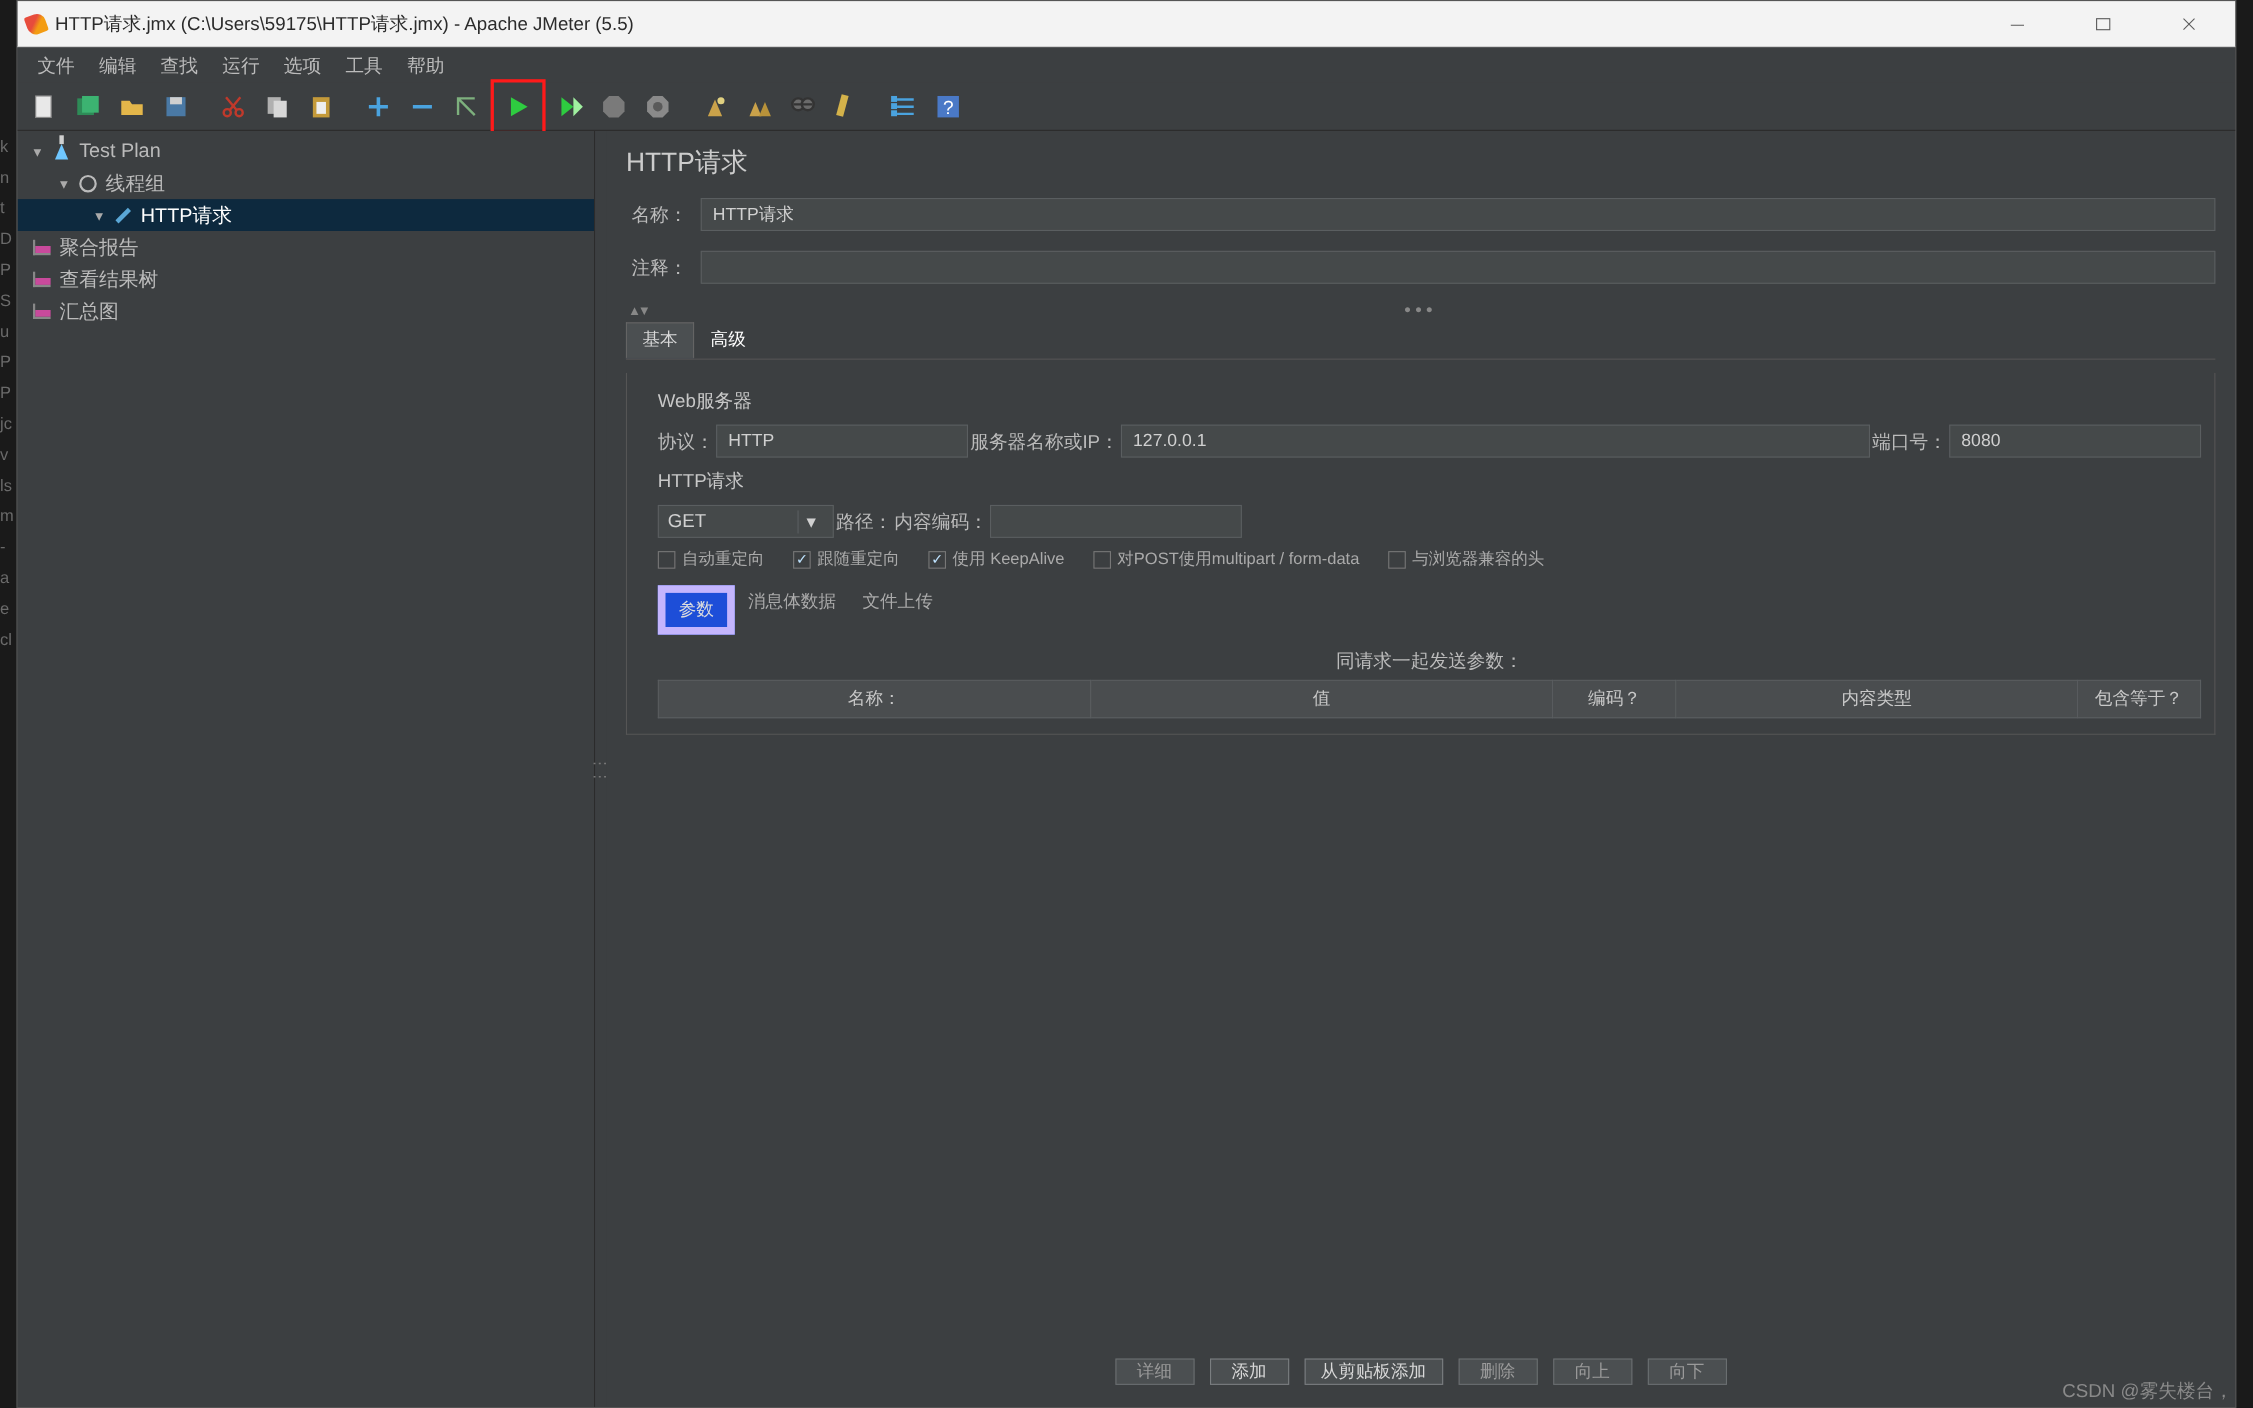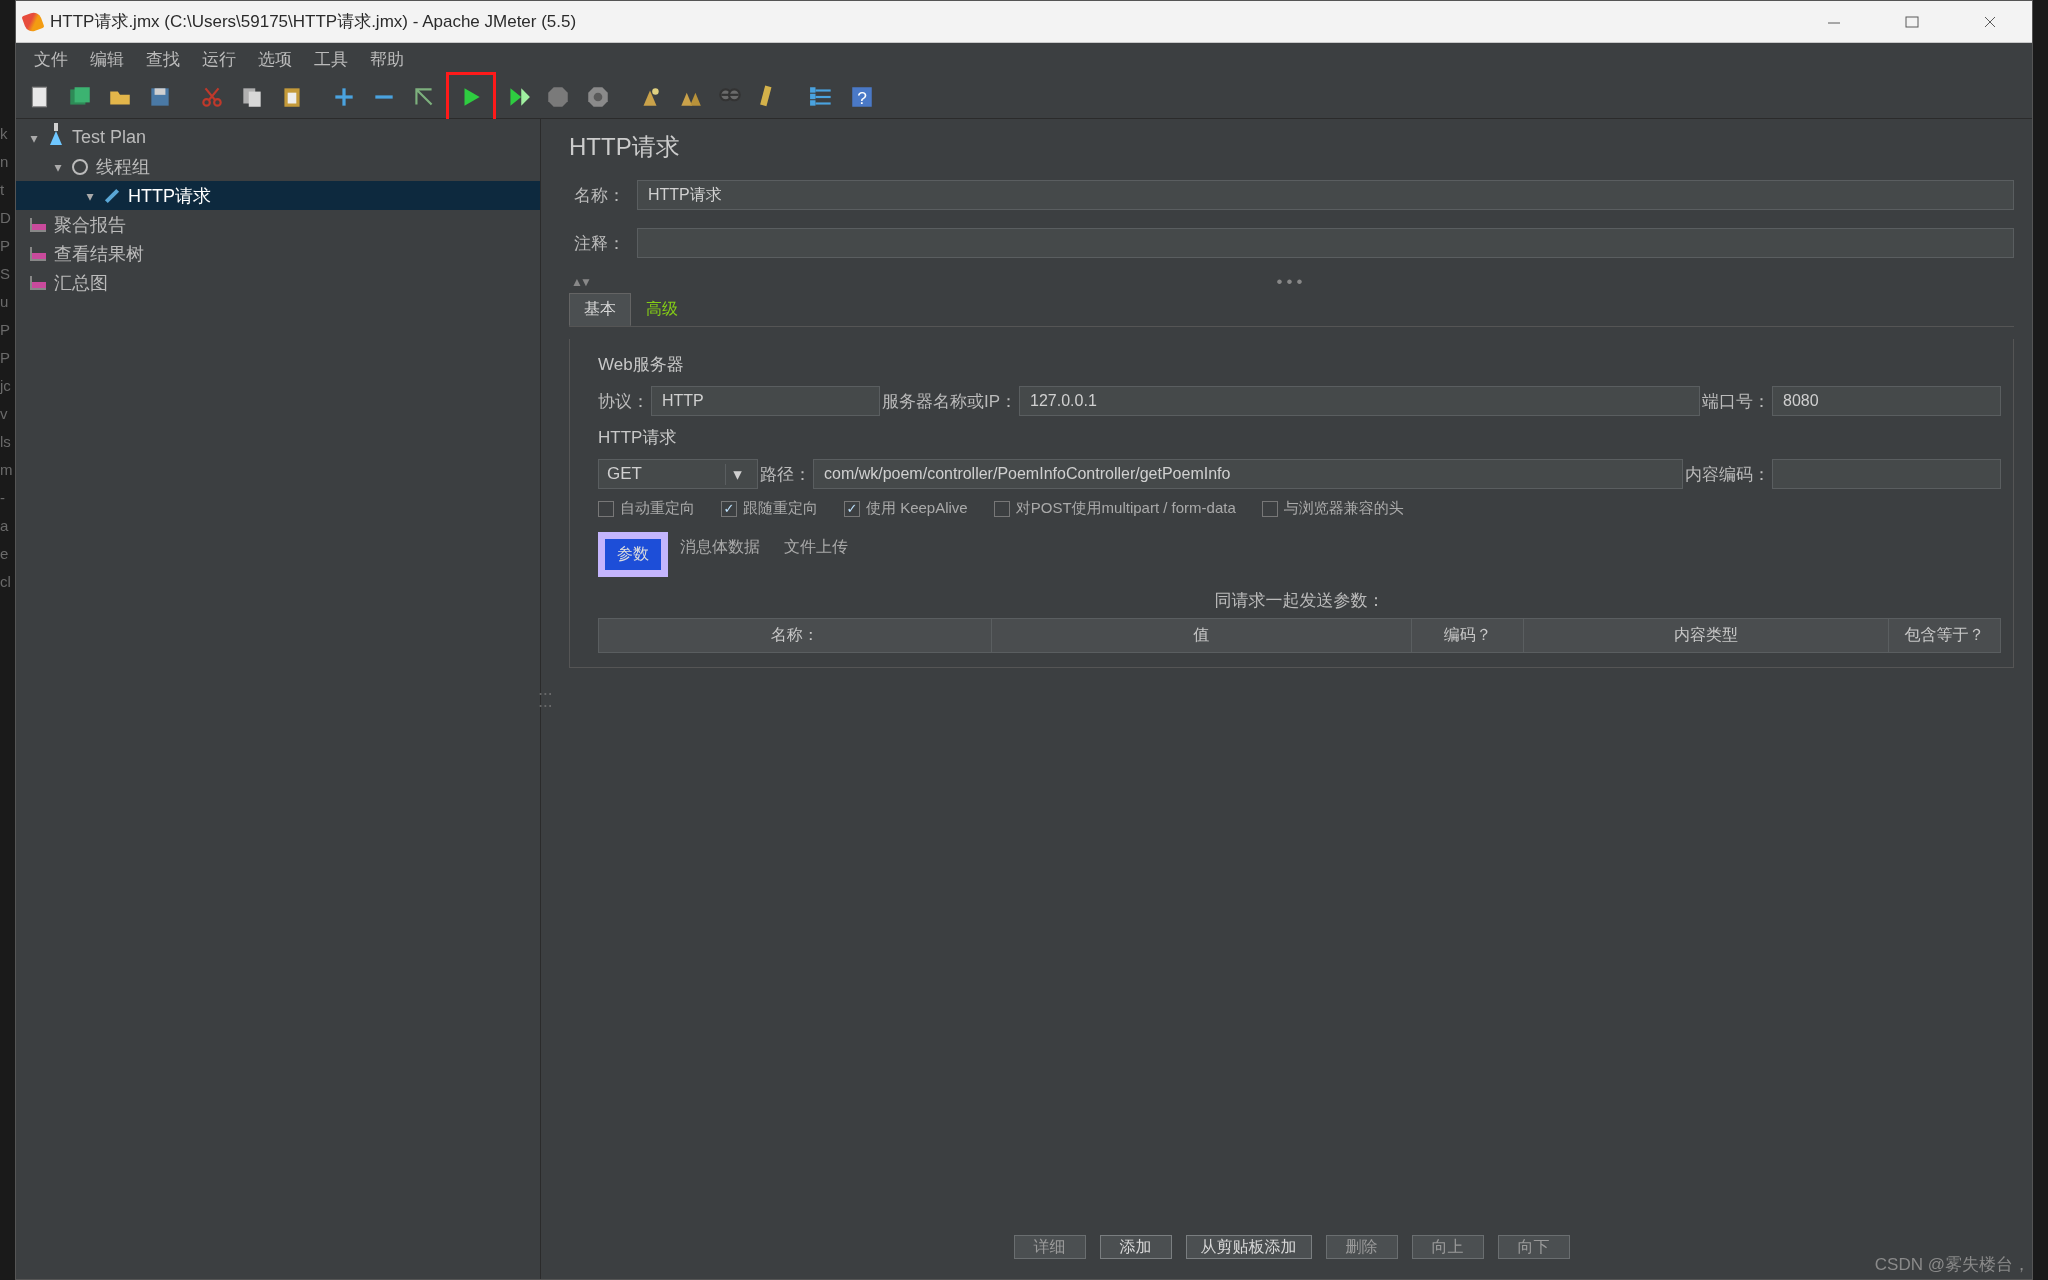--- a/index.html
+++ b/index.html
@@ -57,21 +57,21 @@
   .form-row { display:flex; align-items:center; height:36px; margin-bottom:12px; gap:12px;}
   .lbl { width:56px; text-align:right; color:#bbbbbb;}
   .txt-input { flex:1; height:30px; background:#45494a; border:1px solid #5a5e60; color:#d0d0d0; padding: 0 10px; font-size:16px;}
   .txt-input.short { flex:0 0 160px;}
 
   .collapse-bar { height:18px; display:flex; align-items:center; justify-content:center; color:#888; position:relative; margin-bottom:4px;}
   .collapse-bar .tri { position:absolute; left:2px; font-size:12px; letter-spacing:-3px;}
   .collapse-bar .dots3 { letter-spacing:4px;}
 
   .tab-strip { display:flex; border-bottom:1px solid #555; height:32px; align-items:flex-end;}
-  .tab { padding:5px 14px; color:#84cc16; border:1px solid transparent; font-size:16px;}
+  .tab { padding:5px 14px; color:#ffffff; border:1px solid transparent; font-size:16px;}
   .tab.active { background:#4b4f51; border:1px solid #646464; border-bottom:1px solid #4b4f51; color:#d8d8d8;}
 
   .section { border:1px solid #555; margin-top:12px; padding:10px 12px 14px 28px;}
   .section-title { color:#c8c8c8; margin-bottom:10px; font-size:17px;}
   .inline-row { display:flex; align-items:center; gap:2px; margin-bottom:10px; flex-wrap:wrap;}
   .inline-row .lbl2 { color:#bbbbbb; }
   .sel-combo { width:160px; height:30px; background:#45494a; border:1px solid #5a5e60; color:#d0d0d0; display:flex; align-items:center; justify-content:space-between; padding:0 8px;}
   .combo-arrow { width:24px; border-left:1px solid #5a5e60; text-align:center;}
   .chk { display:flex; align-items:center; gap:6px; color:#aaaaaa; font-size:15px;}
   .chk .box { width:16px; height:16px; border:1px solid #777; background:#3c3f41; display:flex; align-items:center; justify-content:center;}
@@ -369,21 +369,20 @@
           <input class="txt-input" style="flex: 0 0 200px;" value="8080">
         </div>
 
         <div class="section-title" style="margin-top:6px">HTTP请求</div>
         <div class="inline-row">
           <div class="sel-combo">
             <span>GET</span>
             <span class="combo-arrow">▾</span>
           </div>
           <span class="lbl2">路径：</span>
-          <input class="txt-input" style="flex: 1 1 0%;" value="com/wk/poem/controller/PoemInfoController/getPoemInfo">
           <span class="lbl2">内容编码：</span>
           <input class="txt-input" style="flex: 0 0 90px;" value="">
         </div>
 
         <div class="inline-row" style="gap:26px; margin-top:4px;">
           <label class="chk">
                 <span class="box"></span>
                 <span>自动重定向</span>
               </label>
           <label class="chk">

